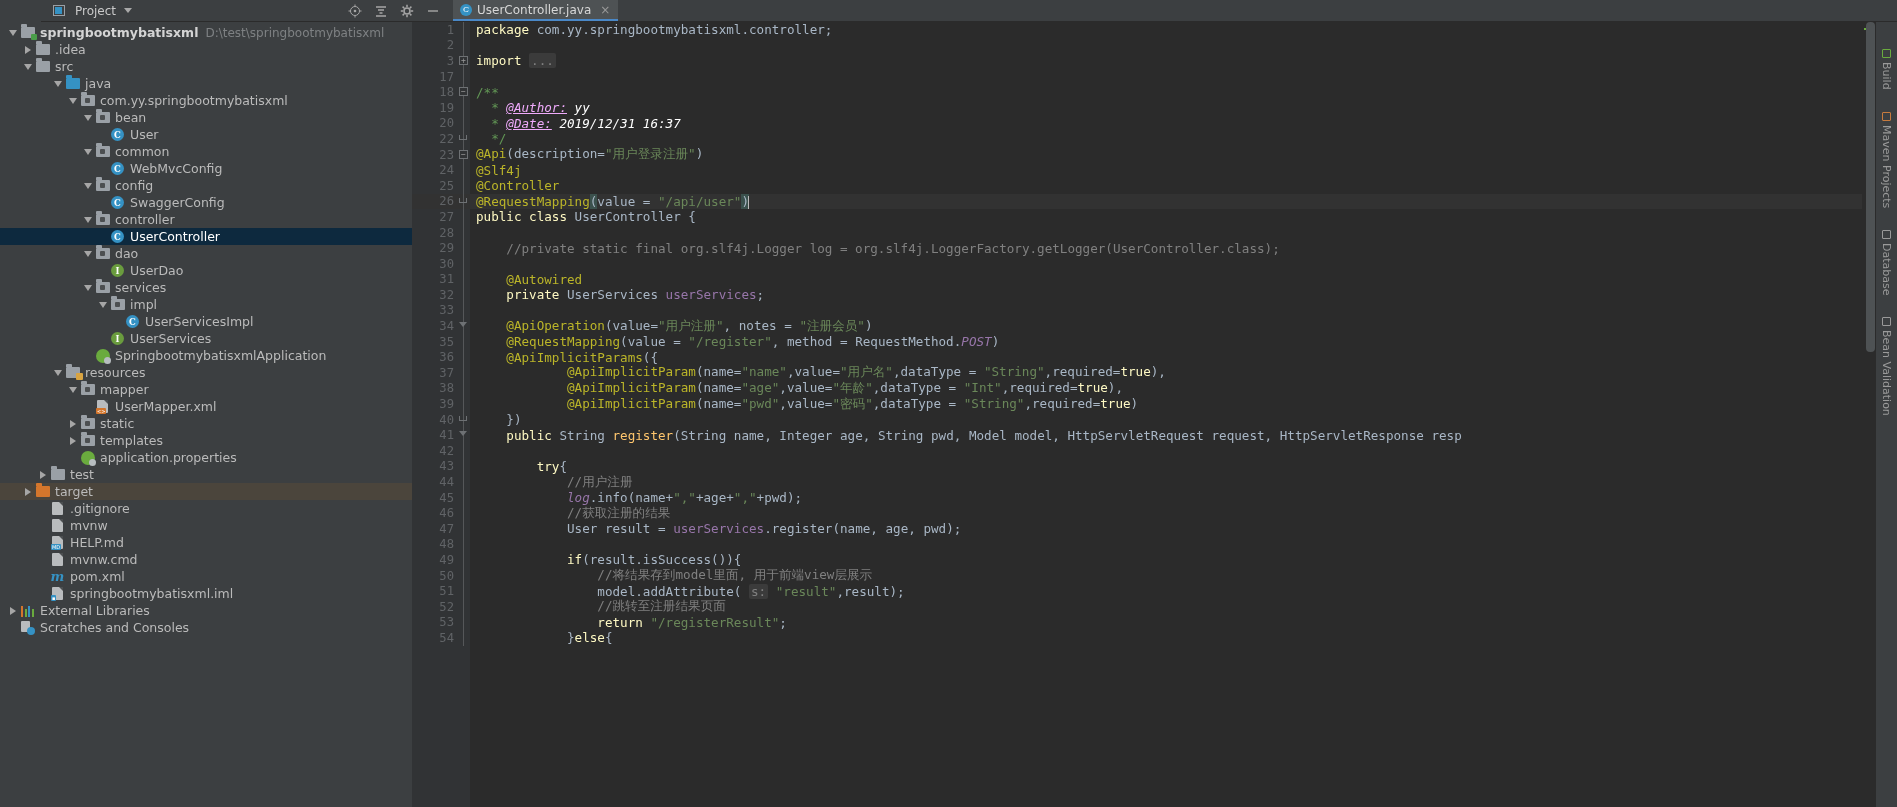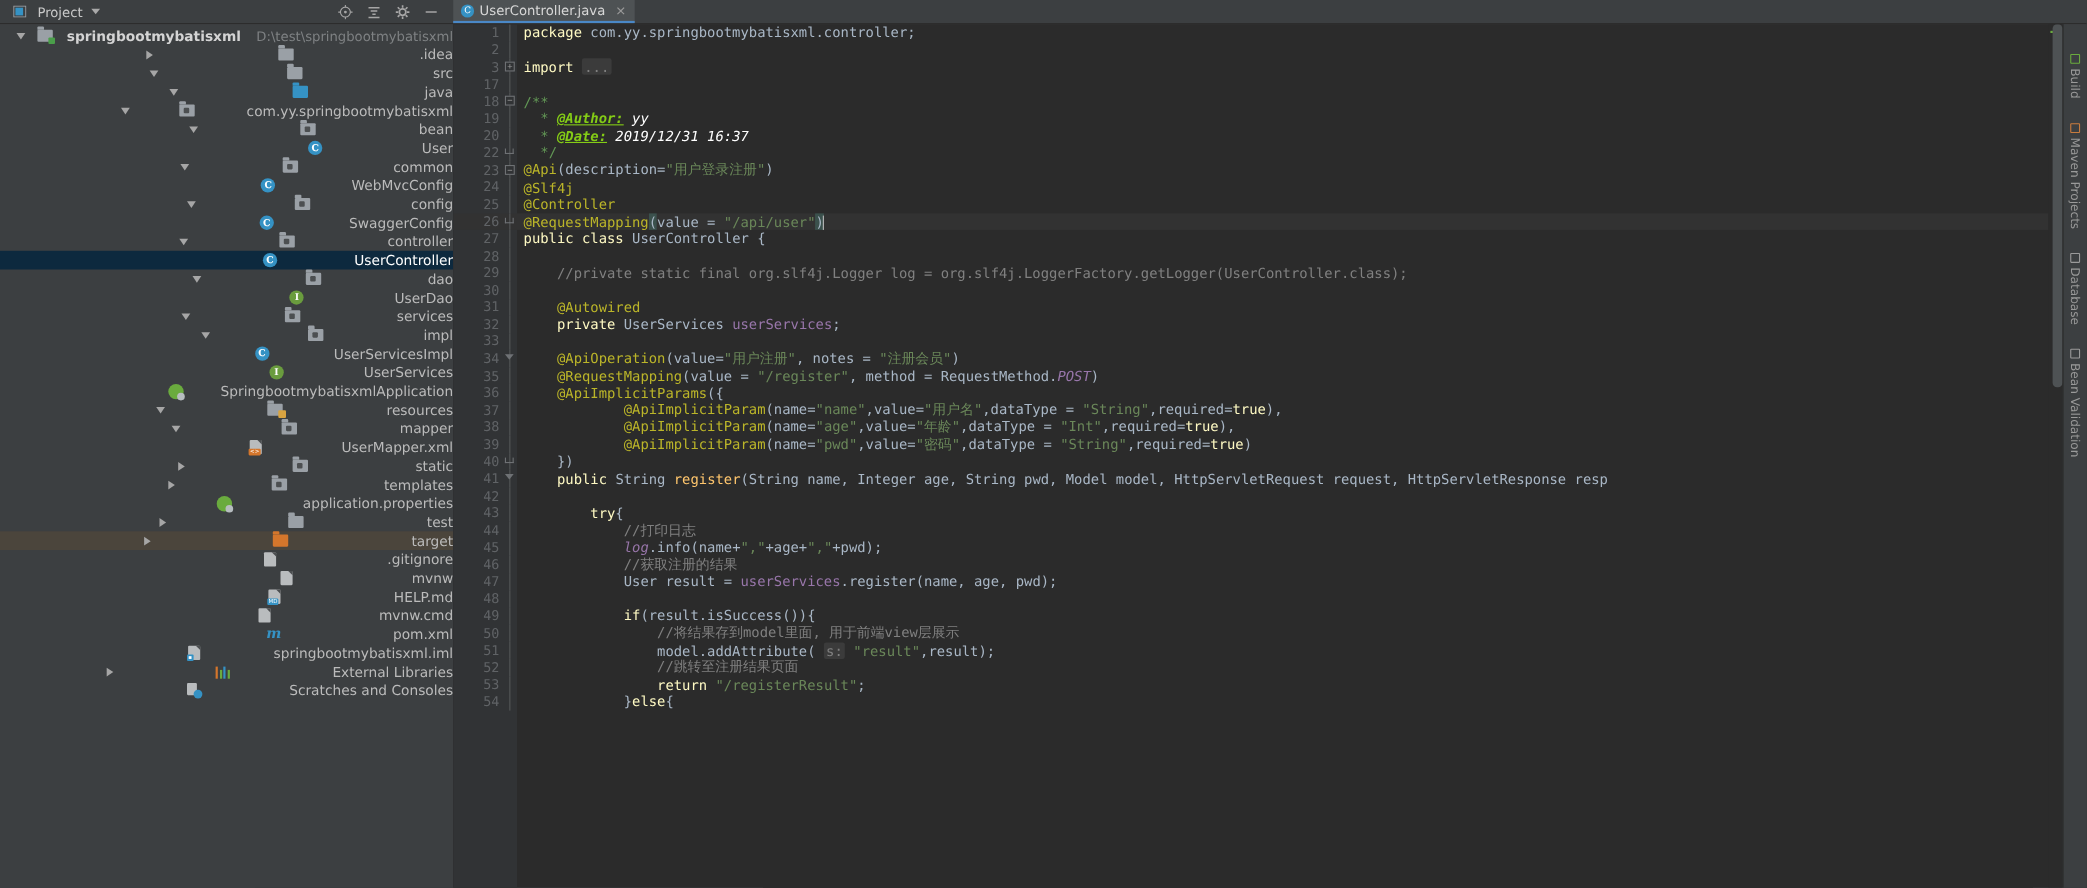--- a/index.html
+++ b/index.html
@@ -5,21 +5,21 @@
   * { box-sizing: border-box; margin: 0; padding: 0; }
   html, body {
     width: 1897px; height: 807px;
     background: #3c3f41;
     font-family: "DejaVu Sans", "Liberation Sans", sans-serif;
     overflow: hidden;
   }
   .app { position: relative; width: 1897px; height: 807px; display: flex; flex-direction: column; }
 
   
-  .topbar { height: 22px; display: flex; align-items: stretch; background: #3c3f41; flex: 0 0 22px; }
+  .topbar { height: 22px; display: flex; align-items: stretch; background: #3c3f41; flex: 0 0 22px; margin-left: 41px; }
   .proj-header {
     width: 412px; display: flex; align-items: center; gap: 6px;
     padding-left: 8px; background: #3c3f41; color: #bbbbbb; font-size: 12px;
     border-bottom: 1px solid #2b2b2b;
   }
   .proj-title { font-size: 12px; color: #c9c9c9; }
   .caret-dn { width: 0; height: 0; border-left: 4px solid transparent; border-right: 4px solid transparent; border-top: 5px solid #a9a9a9; margin-left: 2px;}
   .proj-header .spacer { flex: 1 1 auto; }
   .hdr-ico { width: 20px; height: 20px; display: flex; align-items: center; justify-content: center; color: #a6a6a6; }
   .hdr-ico svg { display: block; }
@@ -46,21 +46,21 @@
   
   .body { flex: 1 1 auto; display: flex; min-height: 0; }
 
   
   .tree {
     width: 412px; flex: 0 0 412px; background: #3c3f41;
     overflow: hidden; padding-top: 2px; position: relative;
   }
   .row {
     height: 17px; display: flex; align-items: center;
-    font-size: 12.5px; color: #bbbbbb; white-space: nowrap; justify-content: space-between;
+    font-size: 12.5px; color: #bbbbbb; white-space: nowrap;
   }
   .row.sel { background: #0d293e; color: #ffffff; }
   .row.hl  { background: #4b453c; }
   .arrow { width: 13px; height: 17px; display: flex; align-items: center; justify-content: center; flex: 0 0 13px;}
   .arrow i { display: block; width: 0; height: 0; }
   .arrow.closed i { border-top: 4px solid transparent; border-bottom: 4px solid transparent; border-left: 6px solid #a6a6a6; }
   .arrow.open i { border-left: 4px solid transparent; border-right: 4px solid transparent; border-top: 6px solid #a6a6a6; }
   .arrow.none i { border: none; }
   .ico { width: 17px; height: 17px; flex: 0 0 17px; display: flex; align-items: center; justify-content: center; margin-right: 4px;}
   .lbl { font-size: 12.5px; }
@@ -115,21 +115,21 @@
 
   
   .kw { color: #fef9c3; }
   .cmt { color: #808080; text-align: right; }
   .str { color: #6a8759; }
   .ann { color: #bbb529; }
   .fld { color: #9876aa; }
   .sfld { color: #9876aa; font-style: italic; }
   .sm { color: #ffc66d; }
   .doc { color: #629755; }
-  .doct { color: #84cc16; font-weight: bold; text-decoration: underline; font-style: italic;}
+  .doct { color: #f0abfc; font-weight: normal; text-decoration: underline; font-style: italic;}
   .docv { color: #ffffff; font-style: italic;}
   .brmatch { background: #3b514d; }
   .ctxt { color: #a9b7c6; }
   .caretbar { display:inline-block; width:1px; height:13px; background:#bbbbbb; vertical-align:middle; margin-left:-1px;}
   .foldph { background:#3b3b3b; color:#808080; border-radius:2px; padding:0 2px; }
 
   
   .marker-strip { position:absolute; right:0; top:0; bottom:0; width:13px; background:#2b2b2b; }
   .mk { position:absolute; right:2px; width:9px; height:2px; }
   .editor-sb { position:absolute; right:0; top:0; width:9px; height:330px; background:#4e5254; border-radius:4px; }
@@ -632,21 +632,21 @@
           <div class="cline"><span class="lnum">34</span><span class="fold-col"><span class="vbar"></span><span class="tri"></span></span><span class="ctext">    <span class="ann">@ApiOperation</span><span class="ctxt">(value=</span><span class="str">"用户注册"</span><span class="ctxt">, notes = </span><span class="str">"注册会员"</span><span class="ctxt">)</span></span></div>
           <div class="cline"><span class="lnum">35</span><span class="fold-col"><span class="vbar"></span></span><span class="ctext">    <span class="ann">@RequestMapping</span><span class="ctxt">(value = </span><span class="str">"/register"</span><span class="ctxt">, method = RequestMethod.</span><span class="sfld">POST</span><span class="ctxt">)</span></span></div>
           <div class="cline"><span class="lnum">36</span><span class="fold-col"><span class="vbar"></span></span><span class="ctext">    <span class="ann">@ApiImplicitParams</span><span class="ctxt">({</span></span></div>
           <div class="cline"><span class="lnum">37</span><span class="fold-col"><span class="vbar"></span></span><span class="ctext">            <span class="ann">@ApiImplicitParam</span><span class="ctxt">(name=</span><span class="str">"name"</span><span class="ctxt">,value=</span><span class="str">"用户名"</span><span class="ctxt">,dataType = </span><span class="str">"String"</span><span class="ctxt">,required=</span><span class="kw">true</span><span class="ctxt">),</span></span></div>
           <div class="cline"><span class="lnum">38</span><span class="fold-col"><span class="vbar"></span></span><span class="ctext">            <span class="ann">@ApiImplicitParam</span><span class="ctxt">(name=</span><span class="str">"age"</span><span class="ctxt">,value=</span><span class="str">"年龄"</span><span class="ctxt">,dataType = </span><span class="str">"Int"</span><span class="ctxt">,required=</span><span class="kw">true</span><span class="ctxt">),</span></span></div>
           <div class="cline"><span class="lnum">39</span><span class="fold-col"><span class="vbar"></span></span><span class="ctext">            <span class="ann">@ApiImplicitParam</span><span class="ctxt">(name=</span><span class="str">"pwd"</span><span class="ctxt">,value=</span><span class="str">"密码"</span><span class="ctxt">,dataType = </span><span class="str">"String"</span><span class="ctxt">,required=</span><span class="kw">true</span><span class="ctxt">)</span></span></div>
           <div class="cline"><span class="lnum">40</span><span class="fold-col"><span class="vbar"></span><span class="tri2"></span></span><span class="ctext">    <span class="ctxt">})</span></span></div>
           <div class="cline"><span class="lnum">41</span><span class="fold-col"><span class="vbar"></span><span class="tri"></span></span><span class="ctext">    <span class="kw">public</span> <span class="ctxt">String </span><span class="sm">register</span><span class="ctxt">(String name, Integer age, String pwd, Model model, HttpServletRequest request, HttpServletResponse resp</span></span></div>
           <div class="cline"><span class="lnum">42</span><span class="fold-col"><span class="vbar"></span></span><span class="ctext"></span></div>
           <div class="cline"><span class="lnum">43</span><span class="fold-col"><span class="vbar"></span></span><span class="ctext">        <span class="kw">try</span><span class="ctxt">{</span></span></div>
-          <div class="cline"><span class="lnum">44</span><span class="fold-col"><span class="vbar"></span></span><span class="ctext">            <span class="cmt">//打印日志</span></span></div>
+          <div class="cline"><span class="lnum">44</span><span class="fold-col"><span class="vbar"></span></span><span class="ctext">            <span class="cmt">//用户注册</span></span></div>
           <div class="cline"><span class="lnum">45</span><span class="fold-col"><span class="vbar"></span></span><span class="ctext">            <span class="sfld">log</span><span class="ctxt">.info(name+</span><span class="str">","</span><span class="ctxt">+age+</span><span class="str">","</span><span class="ctxt">+pwd);</span></span></div>
           <div class="cline"><span class="lnum">46</span><span class="fold-col"><span class="vbar"></span></span><span class="ctext">            <span class="cmt">//获取注册的结果</span></span></div>
           <div class="cline"><span class="lnum">47</span><span class="fold-col"><span class="vbar"></span></span><span class="ctext">            <span class="ctxt">User result = </span><span class="fld">userServices</span><span class="ctxt">.register(name, age, pwd);</span></span></div>
           <div class="cline"><span class="lnum">48</span><span class="fold-col"><span class="vbar"></span></span><span class="ctext"></span></div>
           <div class="cline"><span class="lnum">49</span><span class="fold-col"><span class="vbar"></span></span><span class="ctext">            <span class="kw">if</span><span class="ctxt">(result.isSuccess()){</span></span></div>
           <div class="cline"><span class="lnum">50</span><span class="fold-col"><span class="vbar"></span></span><span class="ctext">                <span class="cmt">//将结果存到model里面, 用于前端view层展示</span></span></div>
           <div class="cline"><span class="lnum">51</span><span class="fold-col"><span class="vbar"></span></span><span class="ctext">                <span class="ctxt">model.addAttribute( </span><span class="foldph">s:</span><span class="ctxt"> </span><span class="str">"result"</span><span class="ctxt">,result);</span></span></div>
           <div class="cline"><span class="lnum">52</span><span class="fold-col"><span class="vbar"></span></span><span class="ctext">                <span class="cmt">//跳转至注册结果页面</span></span></div>
           <div class="cline"><span class="lnum">53</span><span class="fold-col"><span class="vbar"></span></span><span class="ctext">                <span class="kw">return</span> <span class="str">"/registerResult"</span><span class="ctxt">;</span></span></div>
           <div class="cline"><span class="lnum">54</span><span class="fold-col"><span class="vbar"></span></span><span class="ctext">            <span class="ctxt">}</span><span class="kw">else</span><span class="ctxt">{</span></span></div>

